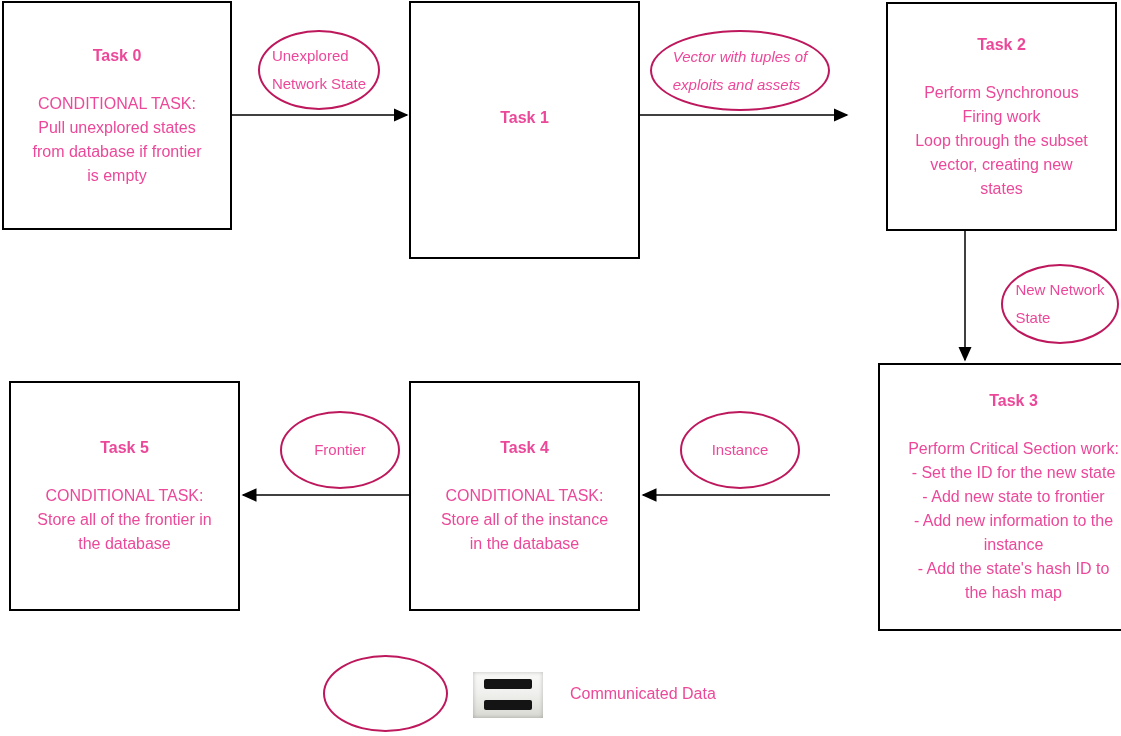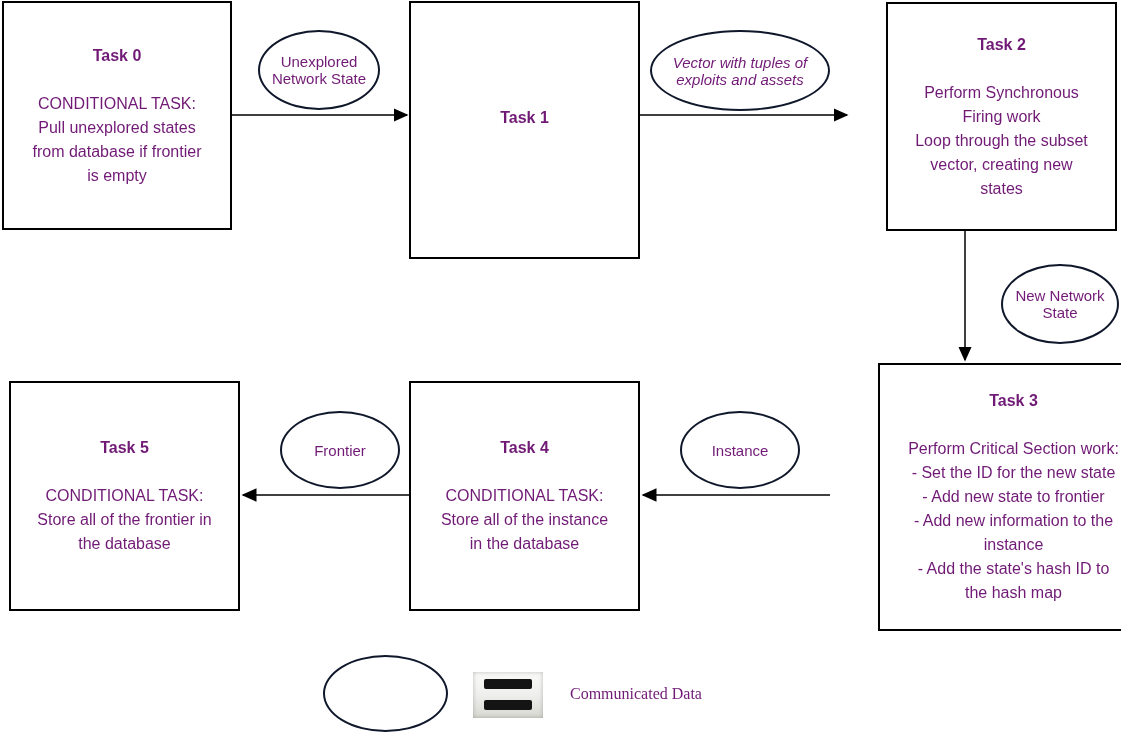--- a/index.html
+++ b/index.html
@@ -6,21 +6,21 @@
     margin: 0;
     padding: 0;
     background: #ffffff;
   }
   .canvas {
     position: relative;
     width: 1121px;
     height: 736px;
     background: #ffffff;
     font-family: "Liberation Sans", sans-serif;
-    color: #701a75;
+    color: #ec4899;
     overflow: hidden;
   }
   .task-box {
     position: absolute;
     box-sizing: border-box;
     background: #ffffff;
     border: 2px solid #000000;
     display: flex;
     flex-direction: column;
     align-items: center;
@@ -34,28 +34,27 @@
     white-space: pre-line;
   }
   .task-body {
     white-space: pre-line;
   }
   .task-gap { height: 24px; }
   .oval {
     position: absolute;
     box-sizing: border-box;
     background: #ffffff;
-    border: 2px solid #0f172a;
+    border: 2px solid #be185d;
     border-radius: 50%;
     display: flex;
     align-items: center;
     justify-content: center;
-    text-align: center;
     font-size: 15px;
-    line-height: 17px;
+    line-height: 28px;
   }
   .oval-label { white-space: pre-line; }
   .arrows {
     position: absolute;
     left: 0; top: 0;
     width: 1121px;
     height: 736px;
     pointer-events: none;
   }
   
@@ -80,21 +79,20 @@
     border-radius: 2px;
   }
   .equals-bar.top { top: 7px; }
   .equals-bar.bottom { top: 28px; }
   .legend-label {
     position: absolute;
     left: 570px; top: 684px;
     font-size: 16px;
     line-height: 20px;
     white-space: nowrap;
-    font-family: Liberation Serif, serif;
   }
 
   
   #task0 { left: 2px;   top: 1px;   width: 230px; height: 229px; }
   #task1 { left: 409px; top: 1px;   width: 231px; height: 258px; }
   #task2 { left: 850px; top: 2px;   width: 231px; height: 229px; margin-left: 36px; }
   #task3 { left: 878px; top: 363px; width: 271px; height: 268px; }
   #task4 { left: 409px; top: 381px; width: 231px; height: 230px; }
   #task5 { left: 9px;   top: 381px; width: 231px; height: 230px; }
 

